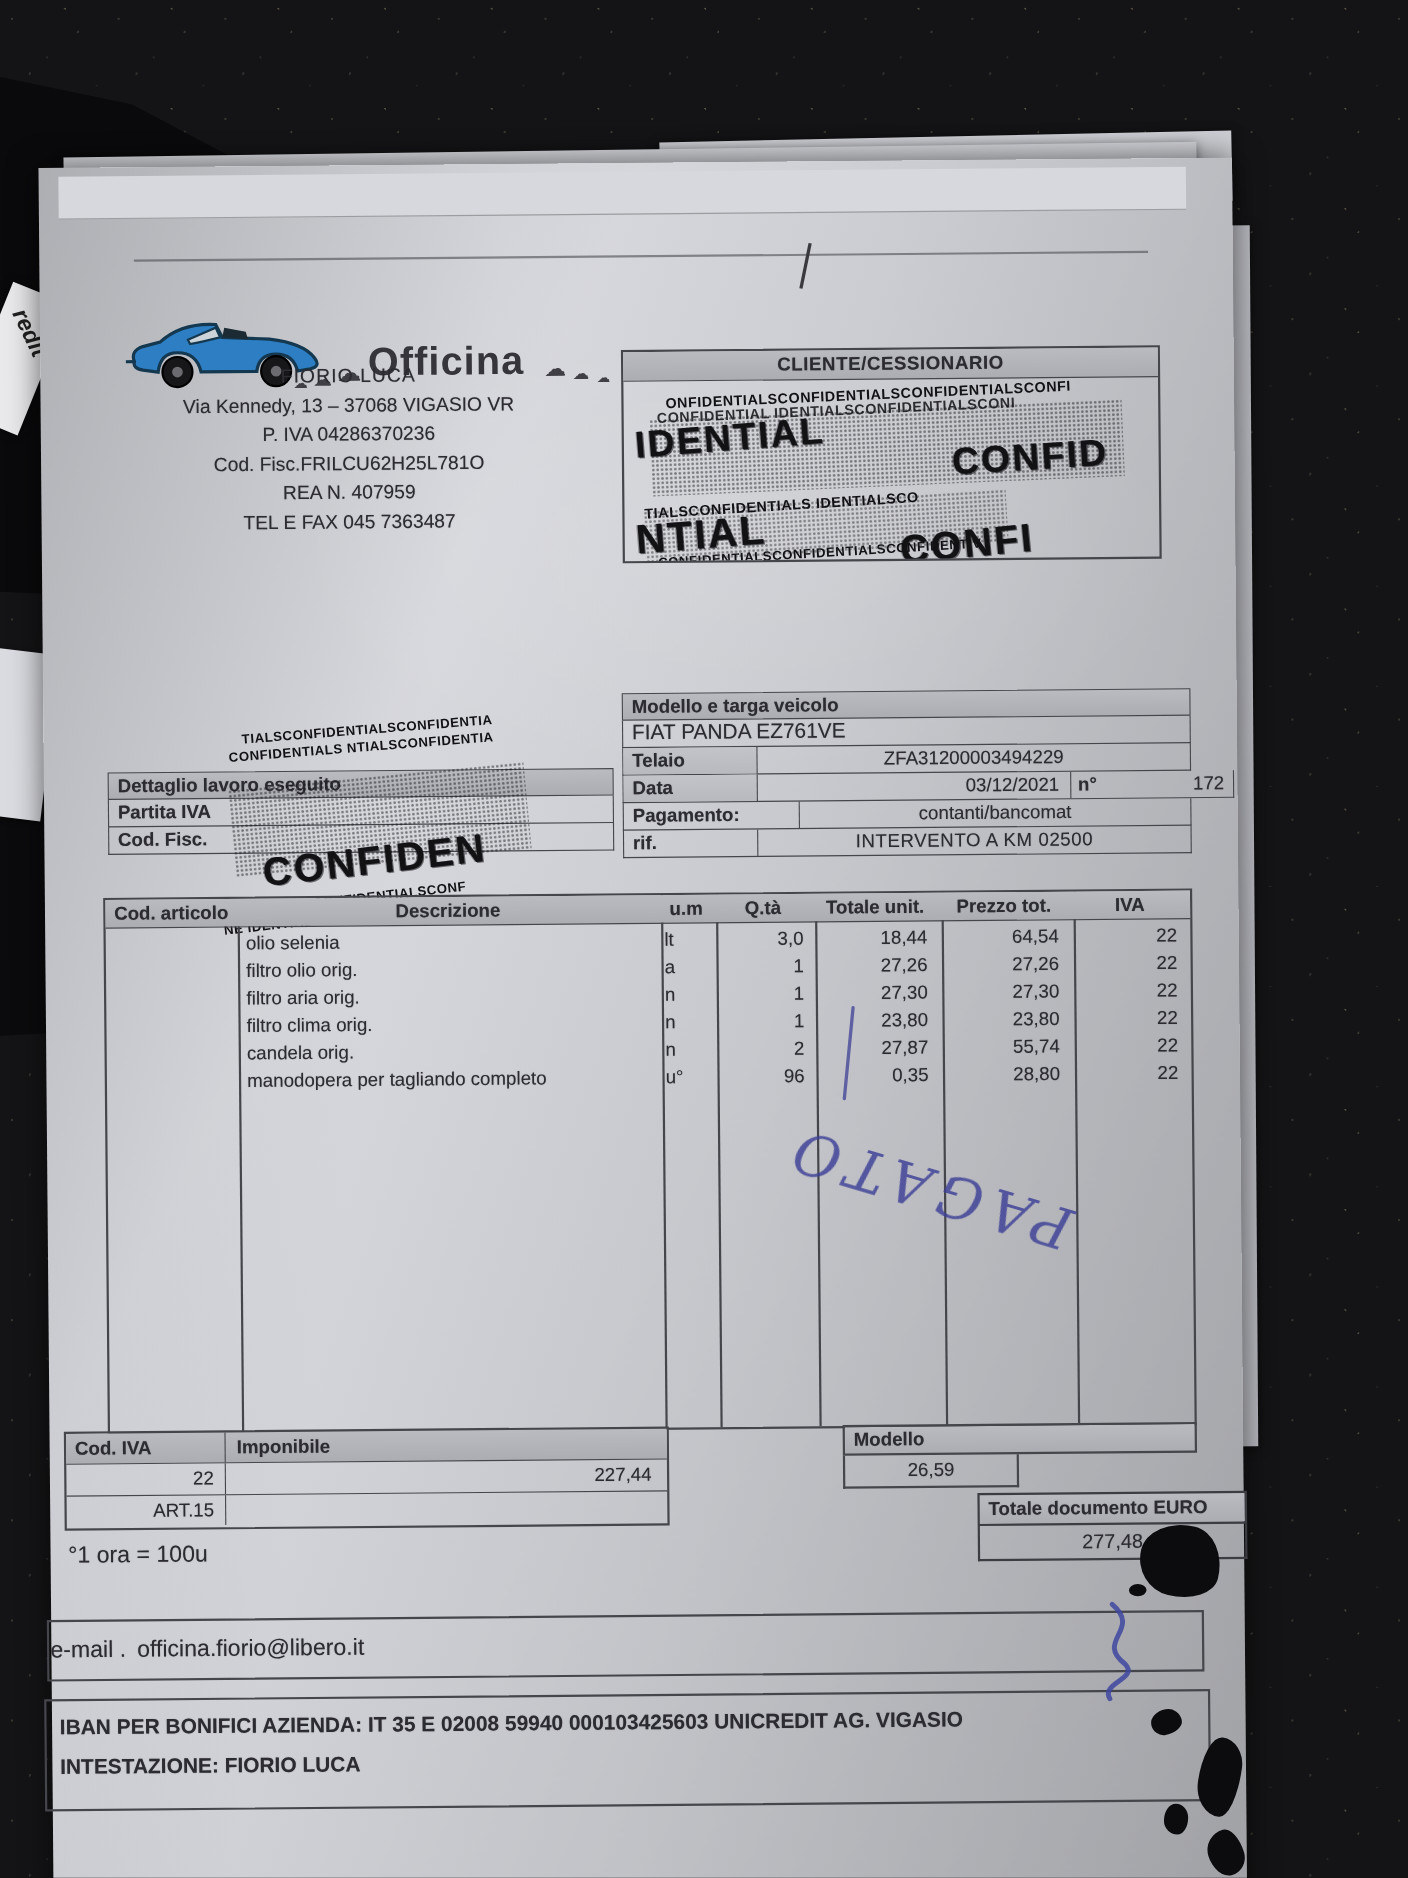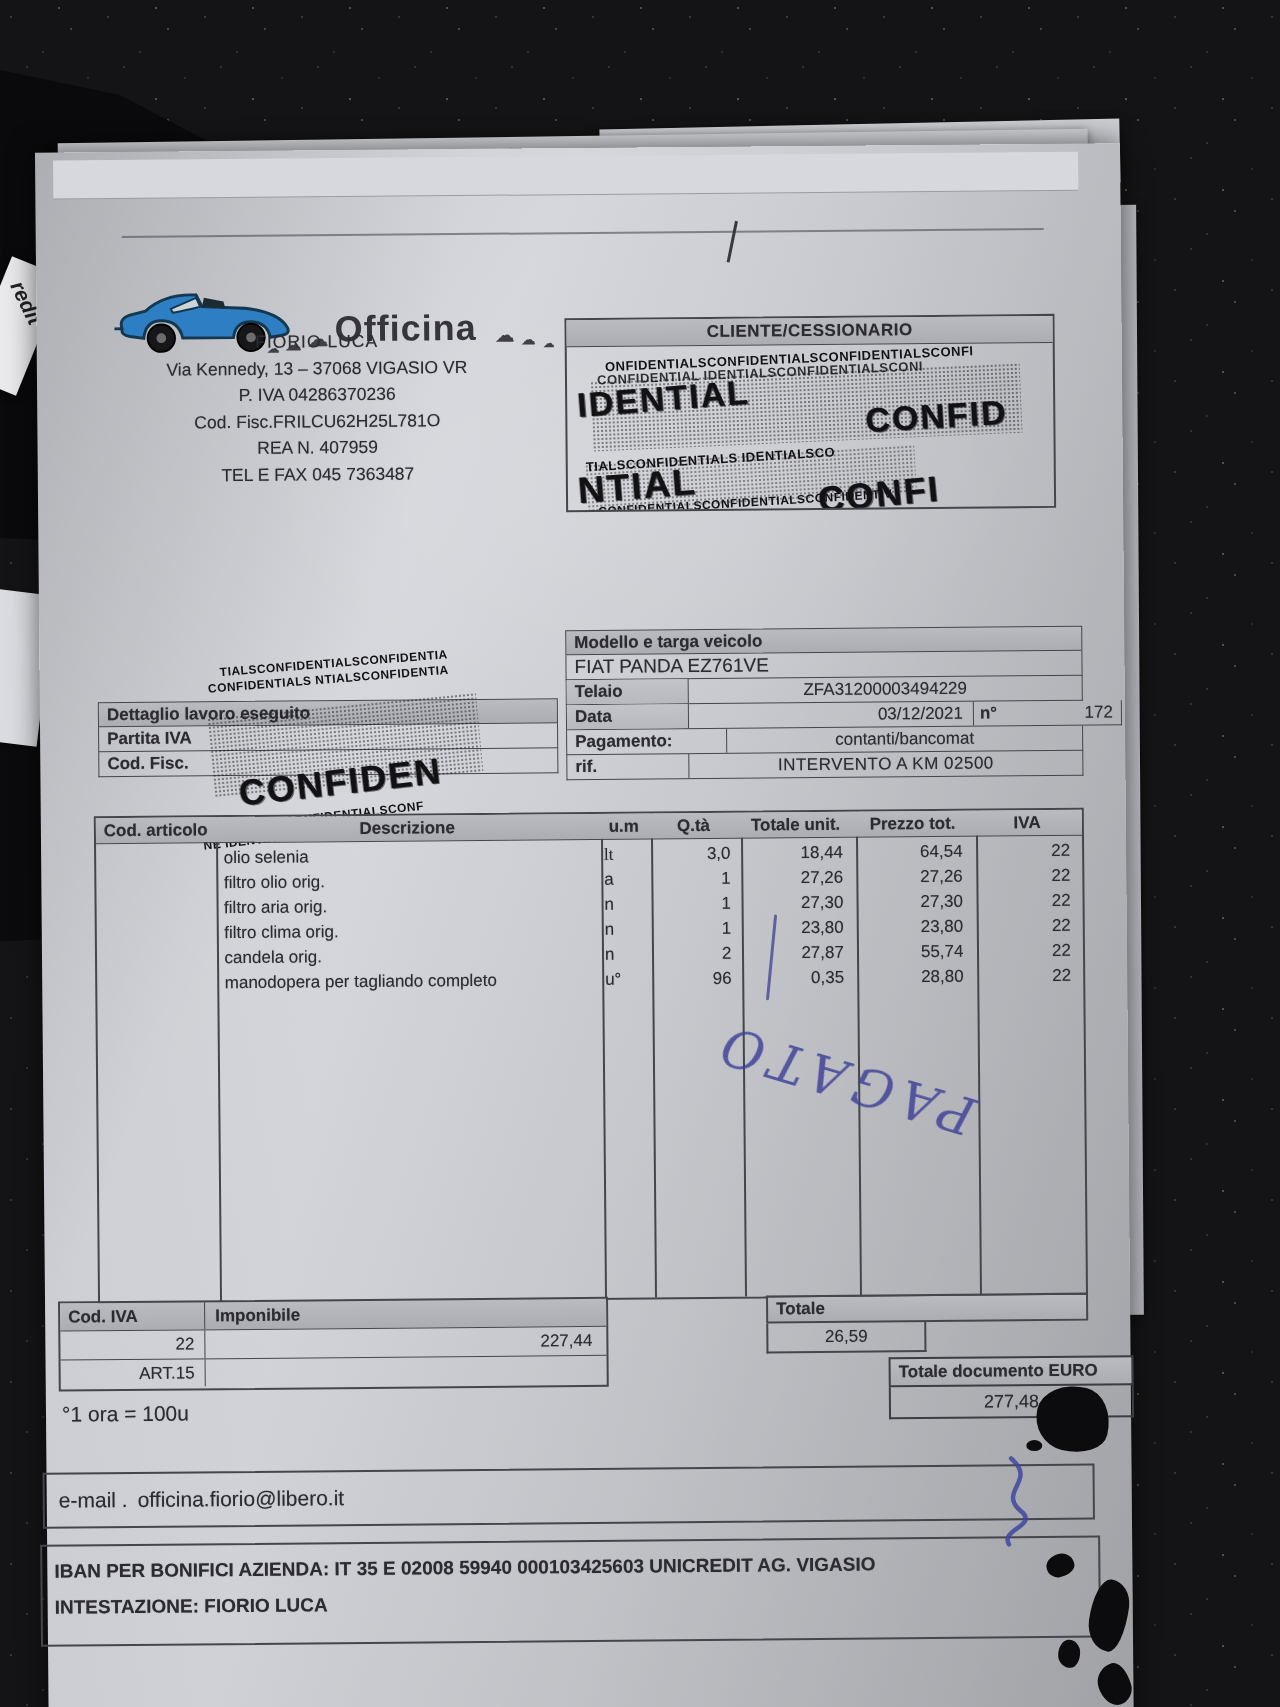--- a/index.html
+++ b/index.html
@@ -174,21 +174,21 @@
       <div class="itemcell bold blur" style="width:50px;justify-content:center;">u.m</div>
       <div class="itemcell bold blur" style="width:90px;justify-content:center;">Q.tà</div>
       <div class="itemcell bold blur" style="width:115px;justify-content:center;">Totale unit.</div>
       <div class="itemcell bold blur" style="width:120px;justify-content:center;">Prezzo tot.</div>
       <div class="itemcell bold blur" style="width:110px;justify-content:center;">IVA</div>
     </div>
 
     <div class="abs" style="left:0;top:28px;width:100%;height:25px;display:flex;">
       <div class="itemcell" style="width:120px;"></div>
       <div class="itemcell blur" style="width:385px;padding-left:8px;">olio selenia</div>
-      <div class="itemcell blur" style="width:50px;padding-left:5px;font-family:Liberation Serif, serif;">lt</div>
+      <div class="itemcell blur" style="width:50px;padding-left:5px;">lt</div>
       <div class="itemcell blur" style="width:90px;justify-content:flex-end;padding-right:8px;">3,0</div>
       <div class="itemcell blur" style="width:115px;justify-content:flex-end;padding-right:10px;">18,44</div>
       <div class="itemcell blur" style="width:120px;justify-content:flex-end;padding-right:10px;">64,54</div>
       <div class="itemcell blur" style="width:110px;justify-content:flex-end;padding-right:12px;">22</div>
     </div>
     <div class="abs" style="left:0;top:53px;width:100%;height:25px;display:flex;">
       <div class="itemcell" style="width:120px;"></div>
       <div class="itemcell blur" style="width:385px;padding-left:8px;">filtro olio orig.</div>
       <div class="itemcell blur" style="width:50px;padding-left:5px;">a</div>
       <div class="itemcell blur" style="width:90px;justify-content:flex-end;padding-right:8px;">1</div>
@@ -249,37 +249,37 @@
       <div class="itemcell blur" style="width:145px;justify-content:flex-end;padding-right:10px;border-right:1.6px solid #45454c;">22</div>
       <div class="itemcell blur" style="flex:1;justify-content:flex-end;padding-right:14px;">227,44</div>
     </div>
     <div style="height:27px;display:flex;">
       <div class="itemcell blur" style="width:145px;justify-content:flex-end;padding-right:10px;border-right:1.6px solid #45454c;">ART.15</div>
       <div class="itemcell" style="flex:1;"></div>
     </div>
   </div>
 
   <div class="abs graybar" style="left:721px;top:1149px;width:322px;height:28px;border:2px solid #45454c;box-sizing:border-box;display:flex;align-items:center;">
-    <span class="bold ink blur" style="padding-left:8px;font-size:17px;">Totale</span>
+    <span class="bold ink blur" style="padding-left:8px;font-size:17px;">Modello</span>
   </div>
   <div class="abs" style="left:721px;top:1177px;width:160px;height:30px;border:2px solid #45454c;border-top:none;box-sizing:border-box;display:flex;align-items:center;justify-content:center;">
     <span class="ink blur" style="font-size:17px;">26,59</span>
   </div>
 
   <div class="abs graybar" style="left:843px;top:1212px;width:245px;height:30px;border:2.4px solid #3c3c43;box-sizing:border-box;display:flex;align-items:center;">
     <span class="bold ink blur" style="padding-left:8px;font-size:17px;">Totale documento EURO</span>
   </div>
   <div class="abs" style="left:843px;top:1242px;width:245px;height:32px;border:2.4px solid #3c3c43;border-top:none;box-sizing:border-box;display:flex;align-items:center;justify-content:center;">
     <span class="ink blur" style="font-size:18px;">277,48</span>
   </div>
 
   <div class="abs ink blur" style="left:16px;top:1250px;font-size:21px;">°1 ora = 100u</div>
 
   <div class="abs" style="left:-4px;top:1320px;width:1052px;height:56px;border:2px solid #45454c;box-sizing:border-box;display:flex;align-items:center;">
-    <span class="ink blur" style="padding-left:14px;font-size:21px;">e-mail .</span>
+    <span class="ink blur" style="padding-left:1px;font-size:21px;">e-mail .</span>
     <span class="ink blur" style="padding-left:10px;font-size:21px;">officina.fiorio@libero.it</span>
   </div>
 
   <div class="abs" style="left:-7px;top:1392px;width:1060px;height:102px;border:2px solid #45454c;box-sizing:border-box;">
     <div class="ink blur bold" style="padding:14px 0 0 12px;font-size:19px;">IBAN PER BONIFICI AZIENDA: IT 35 E 02008 59940 000103425603 UNICREDIT AG. VIGASIO</div>
     <div class="ink blur bold" style="padding:14px 0 0 12px;font-size:19px;">INTESTAZIONE: FIORIO LUCA</div>
   </div>
 
   <div class="blob" style="left:990px;top:1242px;width:74px;height:66px;border-radius:58% 42% 55% 45% / 48% 62% 38% 52%;transform:rotate(14deg);"></div>
   <div class="blob" style="left:980px;top:1296px;width:16px;height:11px;border-radius:50%;"></div>

